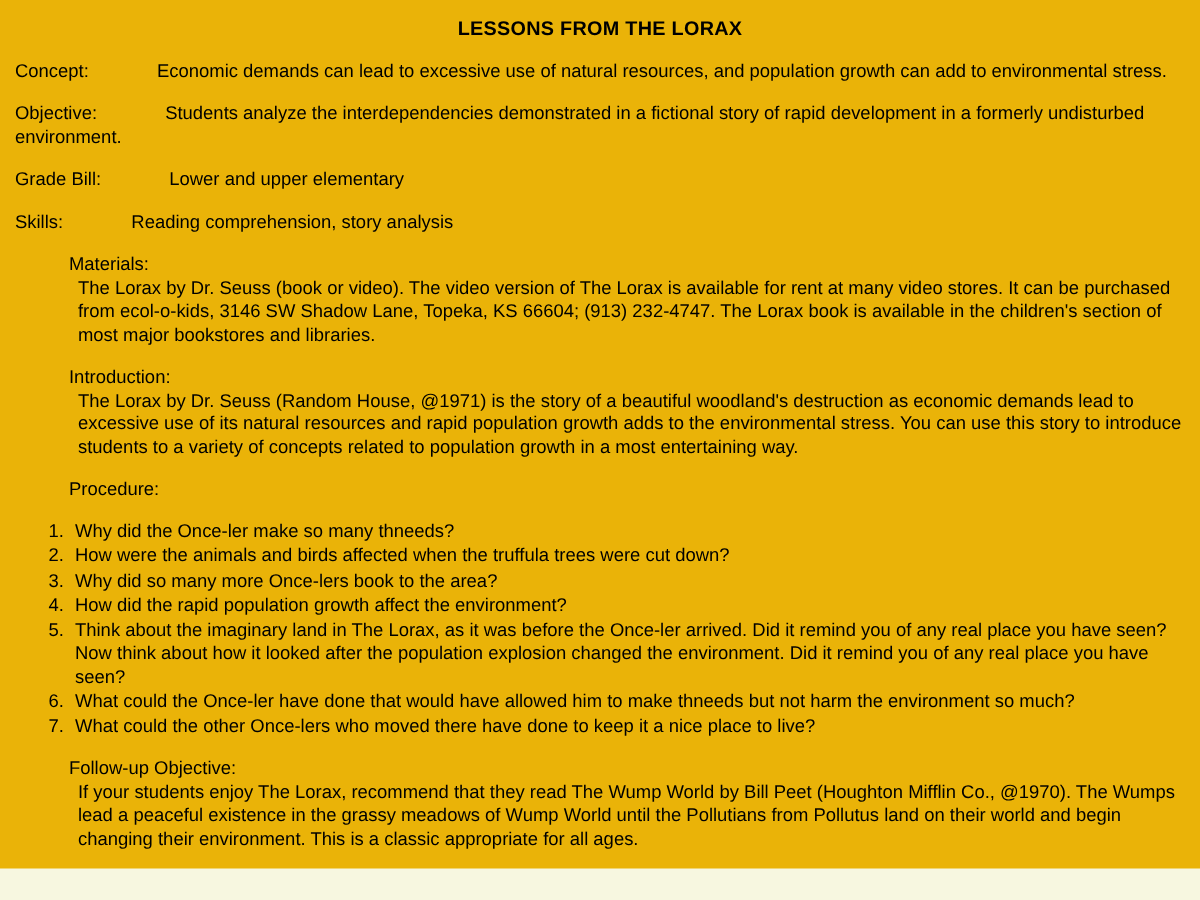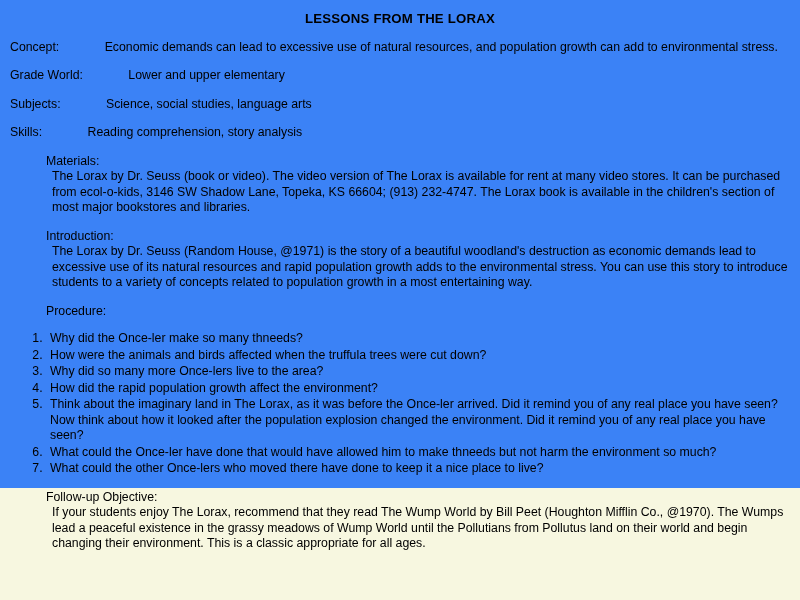--- a/index.html
+++ b/index.html
@@ -11,23 +11,23 @@
     height: 600px;
     background: #f7f7e0;
     font-family: "Liberation Sans", sans-serif;
     font-size: 12.3px;
     color: #000000;
     overflow: hidden;
   }
   .page {
     box-sizing: border-box;
     width: 800px;
-    height: 488px;
+    height: 579px;
     padding: 8px 10px 0 10px;
-    background: #3b82f6;
+    background: #eab308;
   }
   .doc-title {
     text-align: center;
     font-weight: bold;
     font-size: 13.2px;
     letter-spacing: 0.2px;
     margin: 3px 0 14px 0;
   }
   .block {
     margin: 0 0 13px 0;
@@ -65,30 +65,30 @@
 
 <div class="page">
 
   <div class="doc-title">LESSONS FROM THE LORAX</div>
 
   <div class="block">
     <span class="lbl">Concept:</span>
     <span class="body-text">Economic demands can lead to excessive use of natural resources, and population growth can add to environmental stress.</span>
   </div>
 
+  <div class="block">
+    <span class="lbl">Objective:</span>
+    <span class="body-text">Students analyze the interdependencies demonstrated in a fictional story of rapid development in a formerly undisturbed environment.</span>
+  </div>
 
   <div class="block">
-    <span class="lbl">Grade World:</span>
+    <span class="lbl">Grade Bill:</span>
     <span class="body-text">Lower and upper elementary</span>
   </div>
 
-  <div class="block">
-    <span class="lbl">Subjects:</span>
-    <span class="body-text">Science, social studies, language arts</span>
-  </div>
 
   <div class="block">
     <span class="lbl">Skills:</span>
     <span class="body-text"> Reading comprehension, story analysis</span>
   </div>
 
   <div class="block stacked">
     <span class="lbl">Materials:</span>
     <span class="body-text">The Lorax by Dr. Seuss (book or video). The video version of The Lorax is available for rent at many video stores. It can be purchased from ecol-o-kids, 3146 SW Shadow Lane, Topeka, KS 66604; (913) 232-4747. The Lorax book is available in the children's section of most major bookstores and libraries.</span>
   </div>
@@ -98,21 +98,21 @@
     <span class="body-text">The Lorax by Dr. Seuss (Random House, @1971) is the story of a beautiful woodland's destruction as economic demands lead to excessive use of its natural resources and rapid population growth adds to the environmental stress.  You can use this story to introduce students to a variety of concepts related to population growth in a most entertaining way.</span>
   </div>
 
   <div class="block stacked tight">
     <span class="lbl">Procedure:</span>
   </div>
 
   <ol class="questions">
     <li>Why did the Once-ler make so many thneeds?</li>
     <li>How were the animals and birds affected when the truffula trees were cut down?</li>
-    <li>Why did so many more Once-lers live to the area?</li>
+    <li>Why did so many more Once-lers book to the area?</li>
     <li>How did the rapid population growth affect the environment?</li>
     <li>Think about the imaginary land in The Lorax, as it was before the Once-ler arrived. Did it remind you of any real place you have seen? Now think about how it looked after the population explosion changed the environment. Did it remind you of any real place you have seen?</li>
     <li>What could the Once-ler have done that would have allowed him to make thneeds but not harm the environment so much?</li>
     <li>What could the other Once-lers who moved there have done to keep it a nice place to live?</li>
   </ol>
 
   <div class="block stacked">
     <span class="lbl">Follow-up Objective:</span>
     <span class="body-text">If your students enjoy The Lorax, recommend that they read The Wump World by Bill Peet (Houghton Mifflin Co., @1970). The Wumps lead a peaceful existence in the grassy meadows of Wump World until the Pollutians from Pollutus land on their world and begin changing their environment.  This is a classic appropriate for all ages.</span>
   </div>

